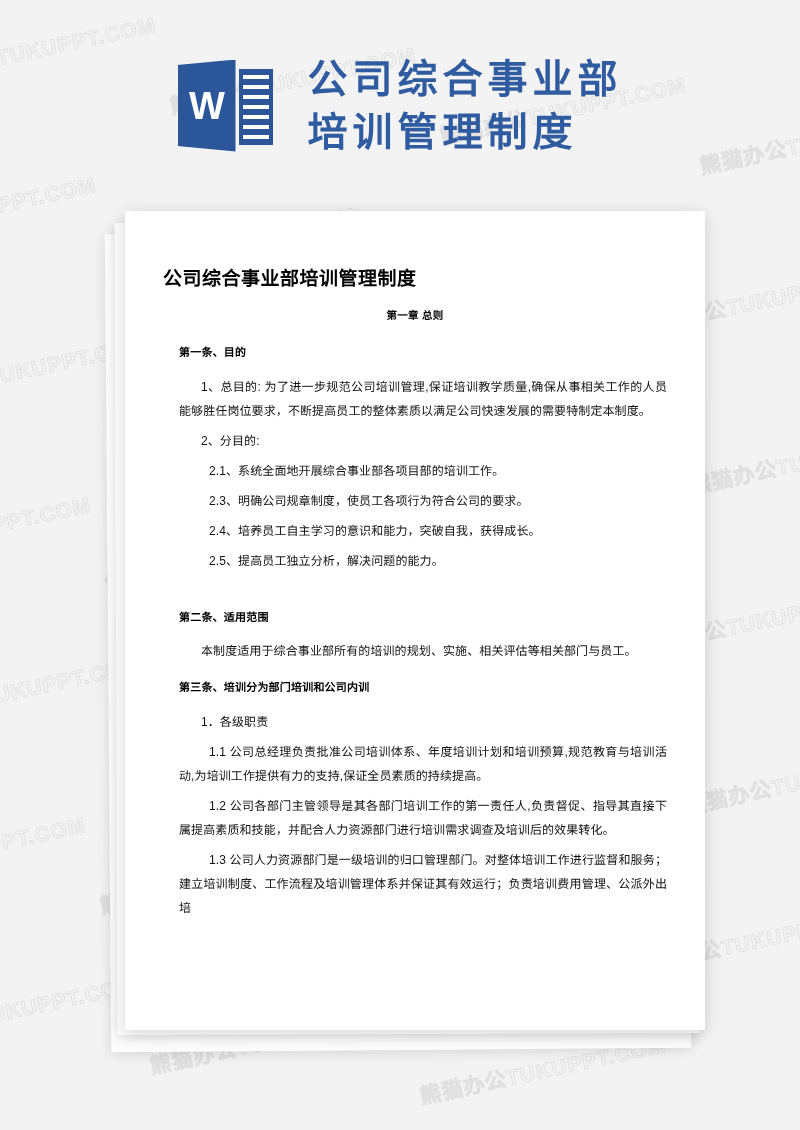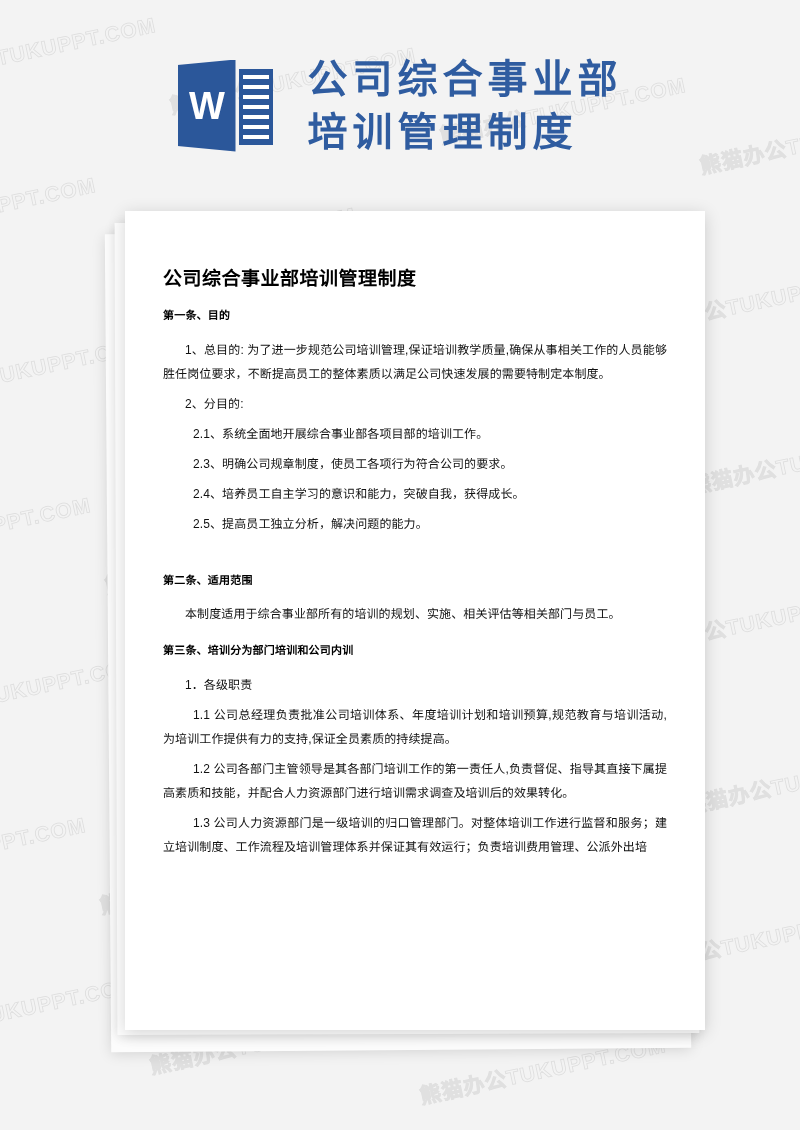--- a/index.html
+++ b/index.html
@@ -183,21 +183,21 @@
   }
   #doc-chapter {
     text-align: center;
     font-size: 10.5px;
     font-weight: 700;
     color: #000;
     margin: 0 0 22px 0;
     letter-spacing: 0.3px;
   }
 
-  .blk { margin: 0 0 0 0; }
+  .blk { margin: 0 0 0 16px; }
 
   .p-head {
     font-size: 11px;
     font-weight: 700;
     color: #000;
     letter-spacing: .2px;
     margin: 0 0 14px 0;
     line-height: 1.5;
   }
   .p-body {
@@ -277,20 +277,21 @@
 
   </div>
 
   <div class="sheet" id="sheet-back-2"></div>
   <div class="sheet" id="sheet-back-1"></div>
 
   <div class="sheet" id="sheet-main">
     <div id="doc-inner">
 
       <h1 id="doc-title">公司综合事业部培训管理制度</h1>
+      <div id="doc-chapter">第一章        总则</div>
 
       <div class="blk">
         <div class="p-head">第一条、目的</div>
         <p class="p-body indent">1、总目的: 为了进一步规范公司培训管理,保证培训教学质量,确保从事相关工作的人员能够胜任岗位要求，不断提高员工的整体素质以满足公司快速发展的需要特制定本制度。</p>
         <p class="p-body indent">2、分目的:</p>
         <p class="p-body indent2">2.1、系统全面地开展综合事业部各项目部的培训工作。</p>
         <p class="p-body indent2">2.3、明确公司规章制度，使员工各项行为符合公司的要求。</p>
         <p class="p-body indent2">2.4、培养员工自主学习的意识和能力，突破自我，获得成长。</p>
         <p class="p-body indent2">2.5、提高员工独立分析，解决问题的能力。</p>
       </div>

